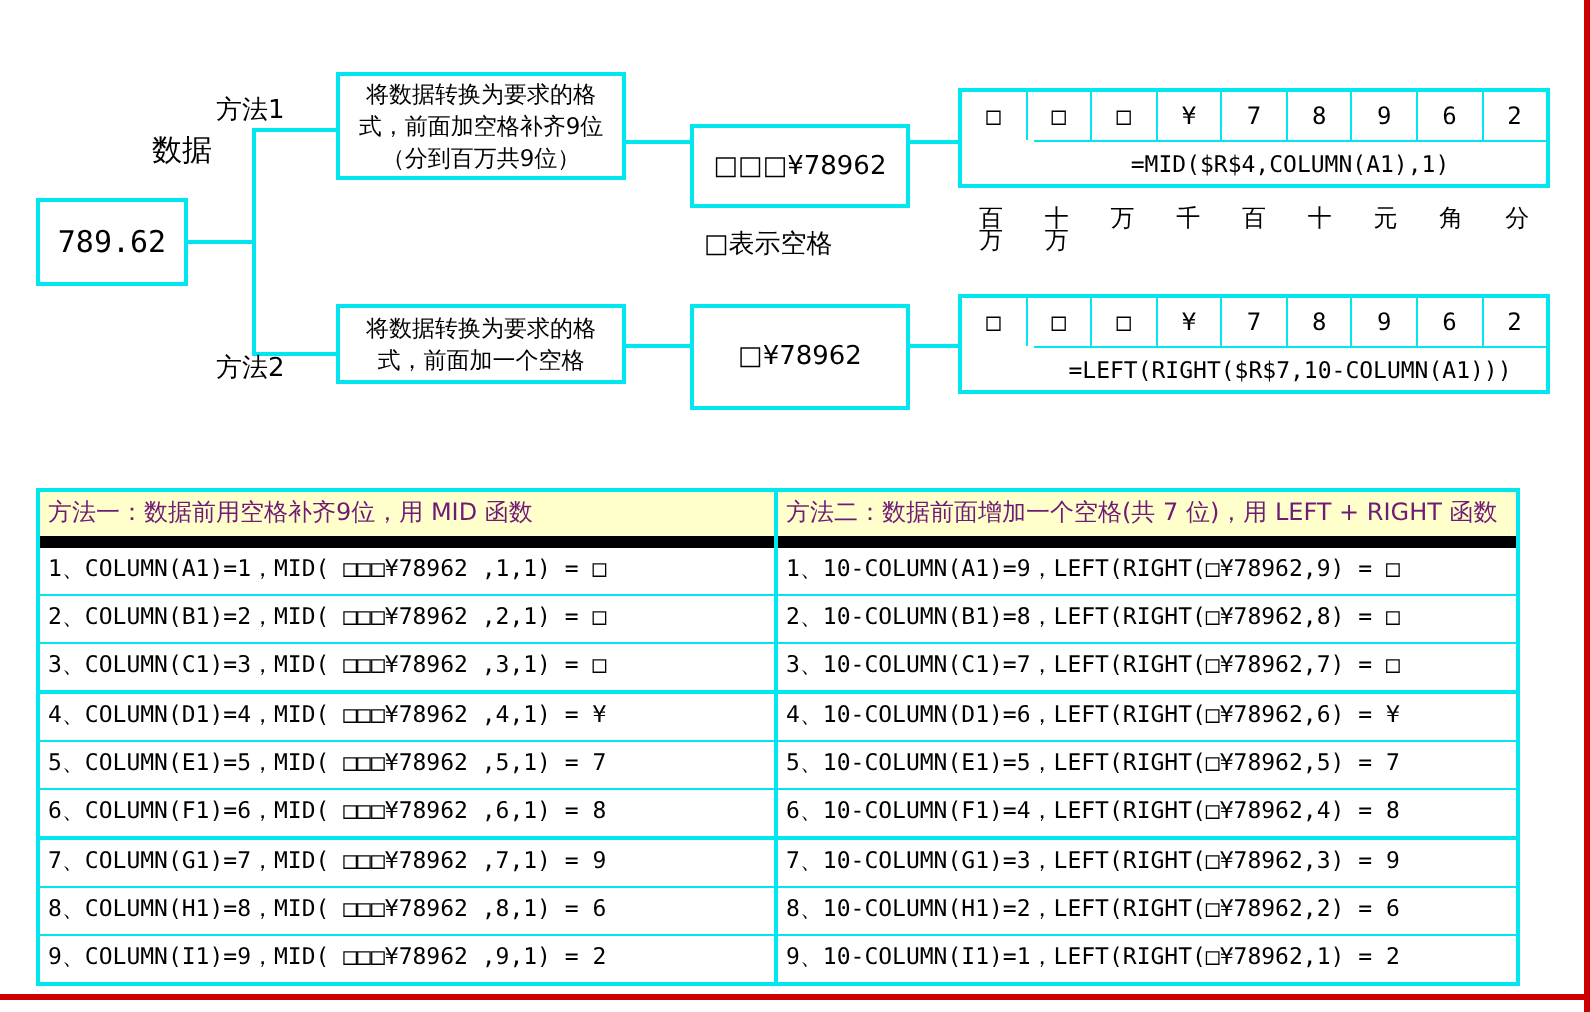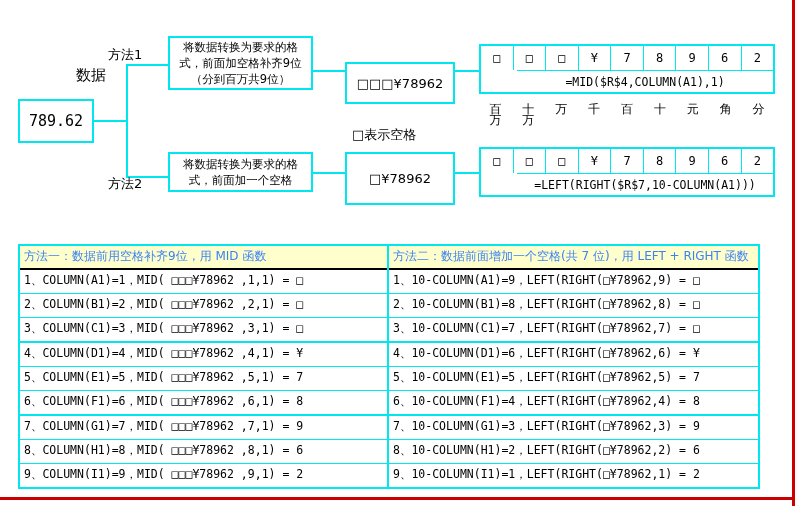--- a/index.html
+++ b/index.html
@@ -88,21 +88,21 @@
   #box-s1 {
     left: 345px; top: 50px; width: 110px; height: 42px;
     font-size: 13px;
     margin-top: 12px;
   }
   #box-s2 {
     left: 345px; top: 152px; width: 110px; height: 53px;
     font-size: 13px;
   }
   #note-blank {
-    left: 352px; top: 113px; font-size: 13px; margin-top: 13px;
+    left: 352px; top: 113px; font-size: 13px;
   }
 
   
   .strip {
     position: absolute;
     box-sizing: border-box;
     border: 2px solid #00e7f0;
     background: #fff;
   }
   .strip .cells { display: flex; }
@@ -150,26 +150,26 @@
     width: 742px;
     display: flex;
     box-sizing: border-box;
     border: 2px solid #00e7f0;
     background:#fff;
   }
   .tcol { width: 50%; box-sizing: border-box; }
   .tcol.left { border-right: 2px solid #00e7f0; }
   .thead {
     background: #ffffcc;
-    border-bottom: 2px solid #000000;
+    border-bottom: 6px solid #000000;
     font-size: 12px;
     padding: 2px 4px 3px 4px;
     white-space: nowrap;
     overflow: hidden;
-    color:#3b82f6;
+    color:#701a75;
   }
   .trow {
     border-bottom: 1px solid #00e7f0;
     font-size: 11.5px;
     padding: 3px 4px 3px 4px;
     white-space: nowrap;
     overflow: hidden;
     color:#000;
     height: 17px;
     box-sizing: content-box;

